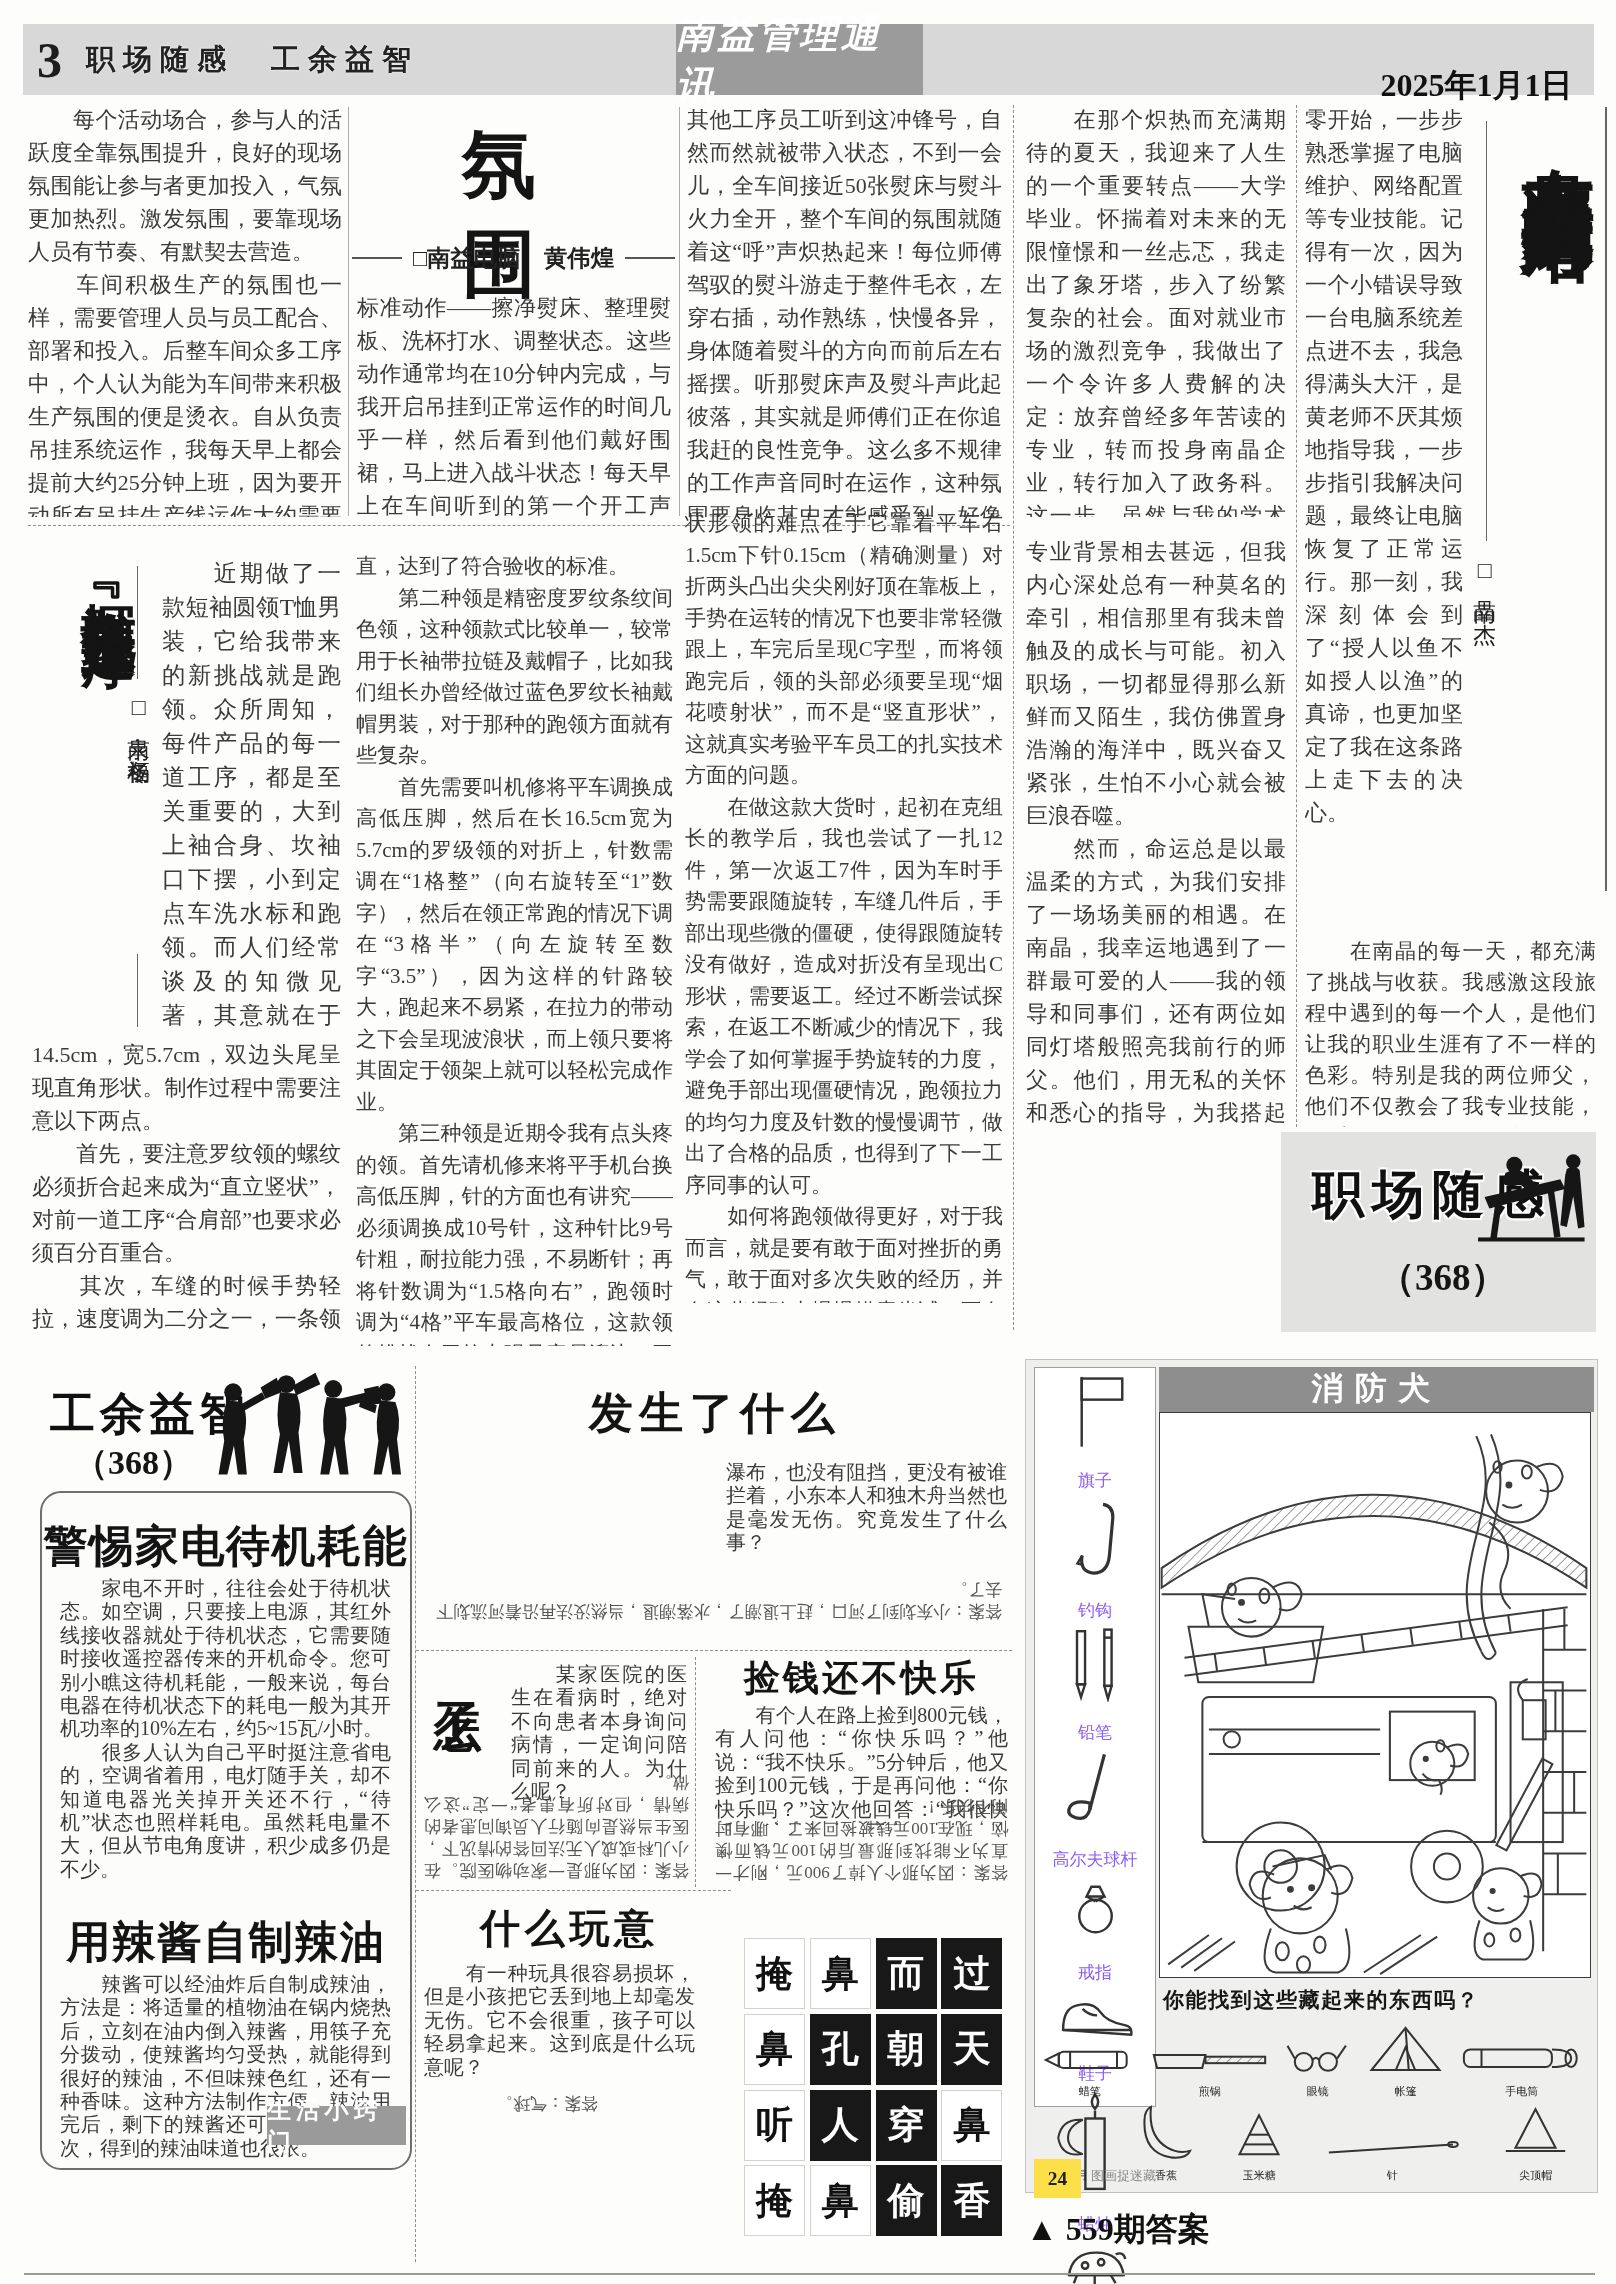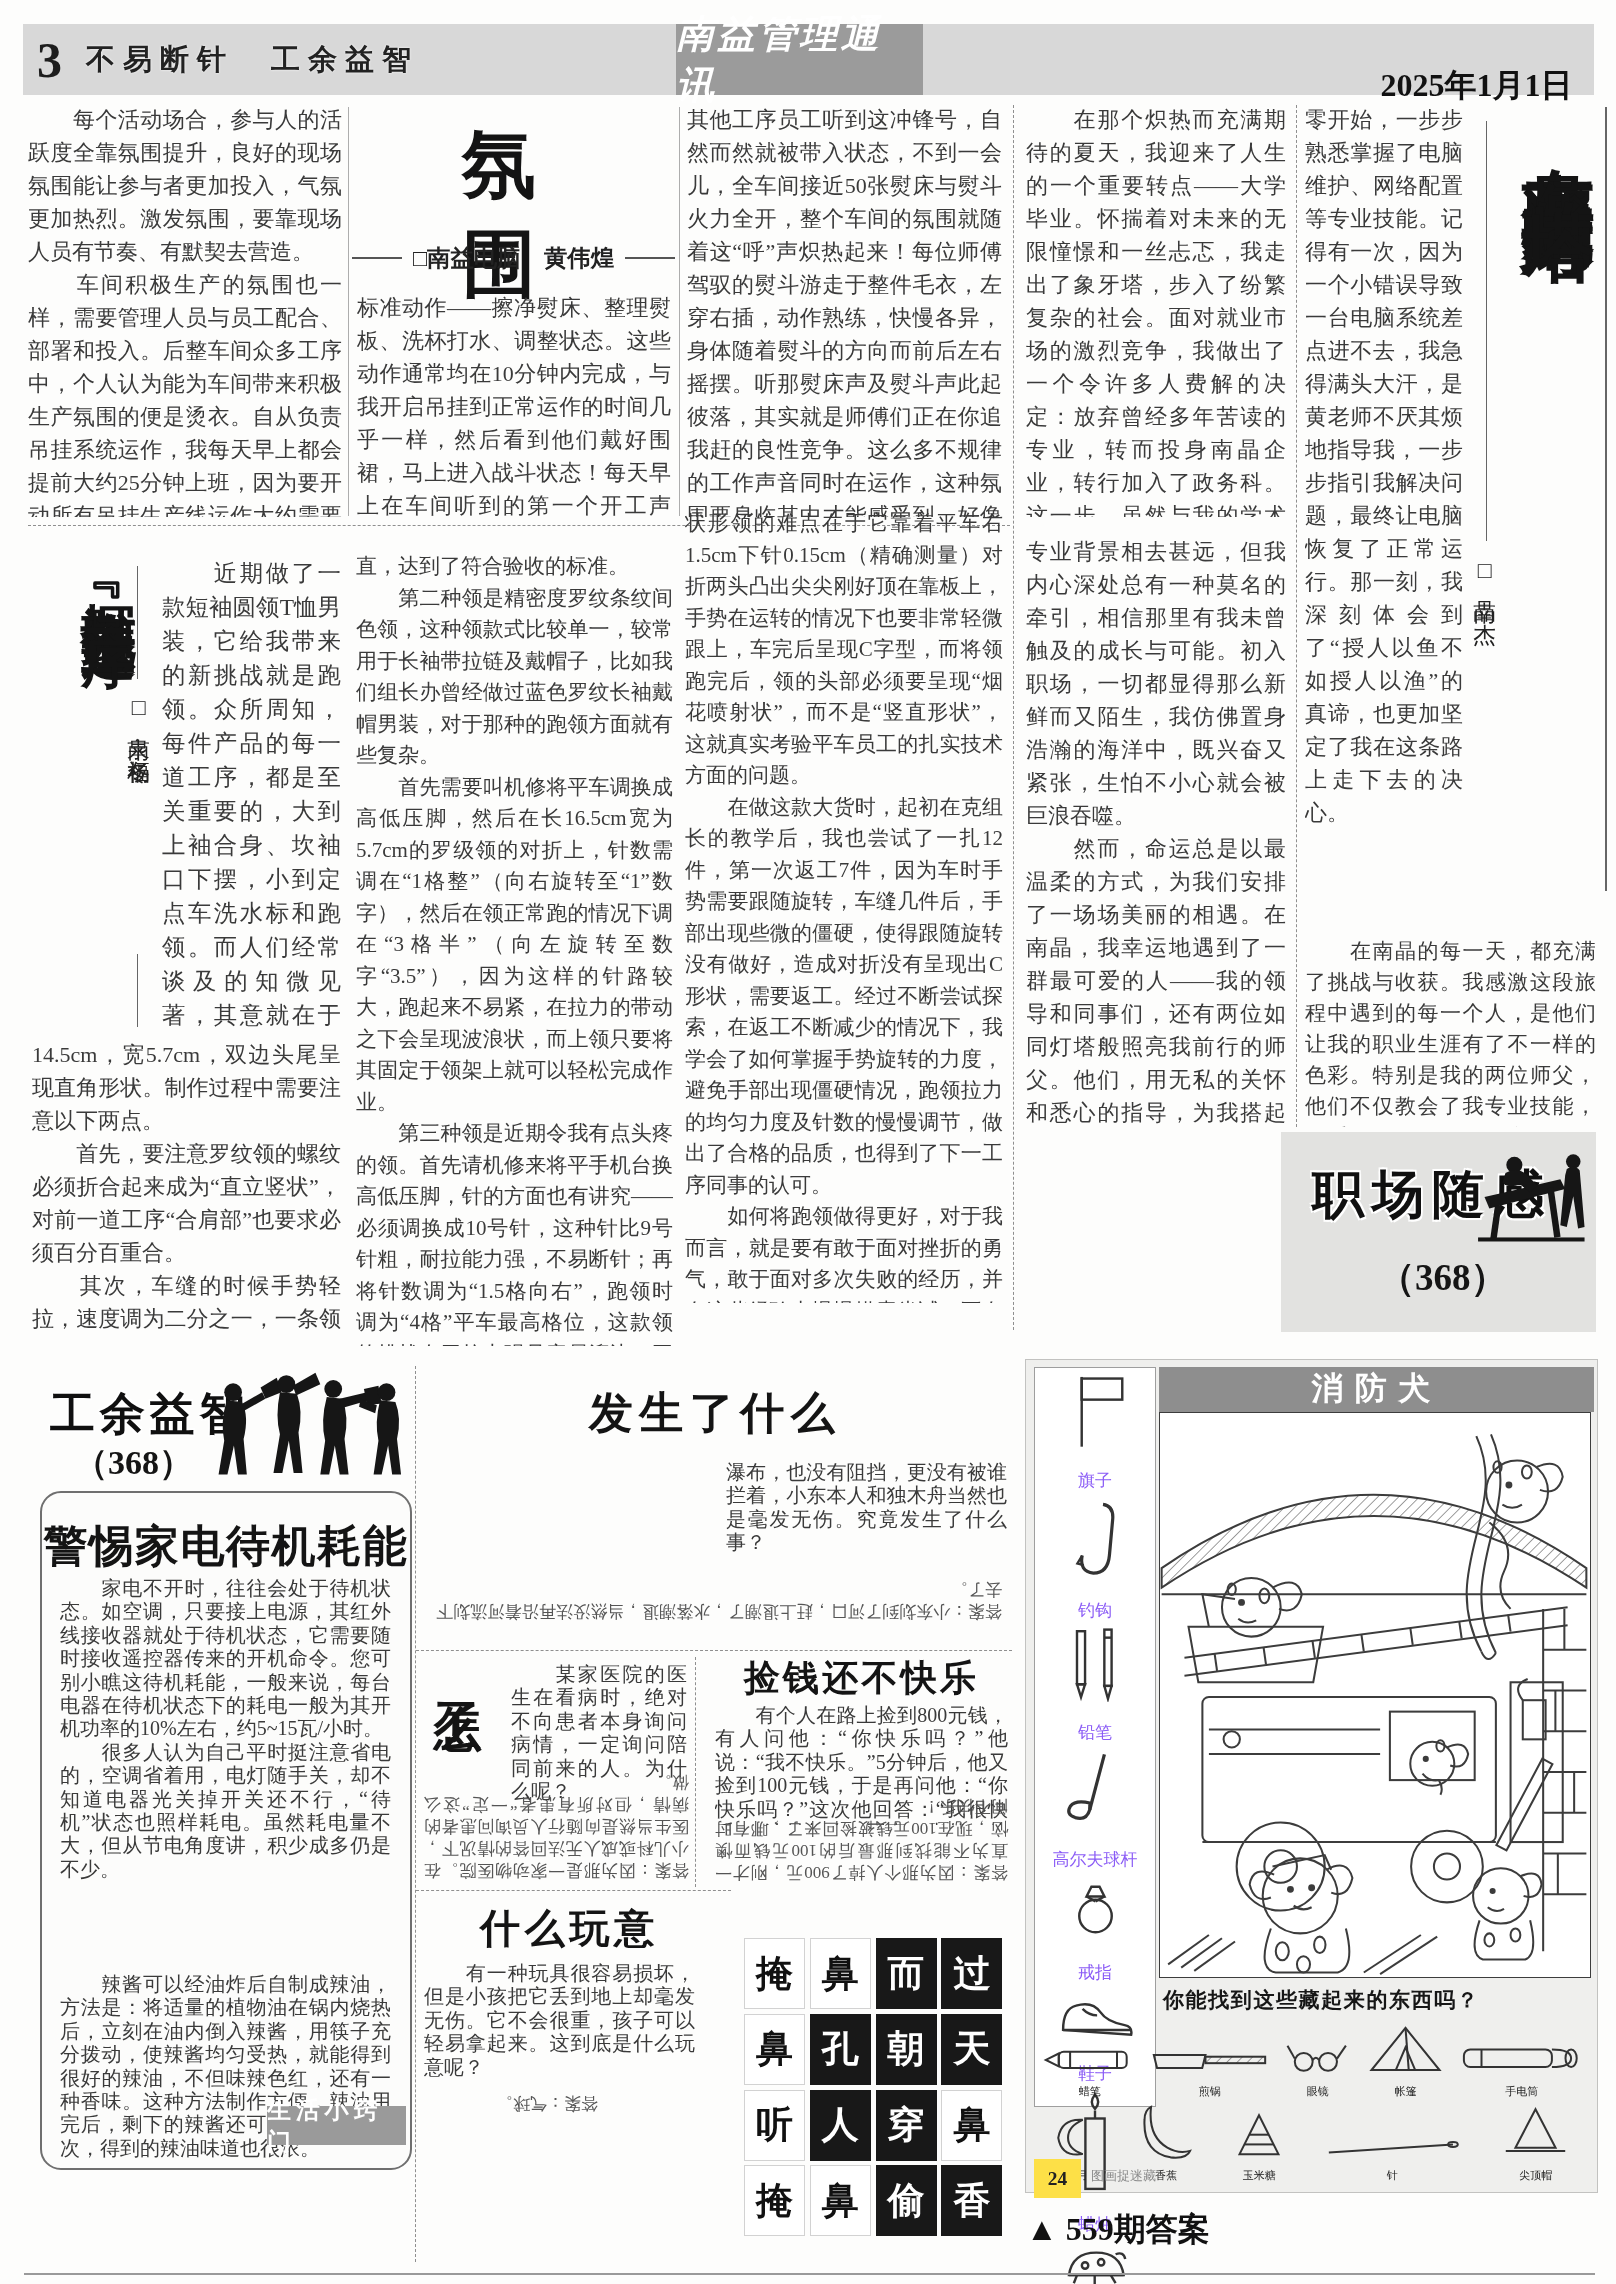--- a/index.html
+++ b/index.html
@@ -58,21 +58,21 @@
   #fd-ansref{left:1026px;top:2208px;font-size:32px;font-weight:700;color:#111;}
   svg{display:block;}
 </style>
 </head>
 <body>
 
 <div id="page">
 
   <div class="abs" id="hdrbar">
     <span id="hdr-pageno">3</span>
-    <span id="hdr-tags">不易断针　工余益智</span>
+    <span id="hdr-tags">职场随感　工余益智</span>
     <span id="hdr-date">2025年1月1日</span>
   </div>
   <div class="abs" id="masthead">南益管理通讯</div>
 
   <div class="abs vrule" style="left:348px;top:107px;height:409px;"></div>
   <div class="abs vrule" style="left:679px;top:107px;height:409px;"></div>
   <div class="abs vdash" style="left:1013px;top:105px;height:1225px;"></div>
   <div class="abs vdash" style="left:1296px;top:105px;height:1022px;"></div>
   <div class="abs vrule-dark" style="left:1605px;top:107px;height:784px;"></div>
   <div class="abs hdash" style="left:28px;top:525px;width:982px;"></div>
@@ -156,20 +156,21 @@
       <circle cx="216" cy="30" r="11"></circle>
       <path d="M208,40 q-7,28 -2,50 l-6,42 h10 l8,-36 5,36 h11 l-5,-44 q6,-26 -2,-46 z"></path>
       <polygon points="204,46 184,38 182,48 202,56"></polygon>
     </g>
   </svg>
 
   <div class="abs" id="life-box">
     <div class="boxtitle" style="position:absolute;left:0;top:24px;width:100%;">警惕家电待机耗能</div>
     <div class="smallcol prose" style="position:absolute;left:18px;top:84px;width:331px;height:327px;">　　家电不开时，往往会处于待机状态。如空调，只要接上电源，其红外线接收器就处于待机状态，它需要随时接收遥控器传来的开机命令。您可别小瞧这待机耗能，一般来说，每台电器在待机状态下的耗电一般为其开机功率的10%左右，约5~15瓦/小时。
 　　很多人认为自己平时挺注意省电的，空调省着用，电灯随手关，却不知道电器光关掉开关还不行，“待机”状态也照样耗电。虽然耗电量不大，但从节电角度讲，积少成多仍是不少。</div>
+    <div class="boxtitle" style="position:absolute;left:0;top:420px;width:100%;">用辣酱自制辣油</div>
     <div class="smallcol prose" style="position:absolute;left:18px;top:480px;width:331px;height:188px;">　　辣酱可以经油炸后自制成辣油，方法是：将适量的植物油在锅内烧热后，立刻在油内倒入辣酱，用筷子充分拨动，使辣酱均匀受热，就能得到很好的辣油，不但味辣色红，还有一种香味。这种方法制作方便，辣油用完后，剩下的辣酱还可以重新制作一次，得到的辣油味道也很浓。</div>
   </div>
   <div class="abs" id="life-badge" style="left:267px;top:2106px;width:139px;height:39px;">生活小窍门</div>
 
   <div class="abs vdash" style="left:415px;top:1366px;height:896px;"></div>
   <div class="abs hdash" style="left:416px;top:1650px;width:596px;"></div>
   <div class="abs vdash" style="left:695px;top:1657px;height:230px;"></div>
   <div class="abs hdash" style="left:416px;top:1890px;width:315px;"></div>
 
   <div class="abs btitle" style="left:420px;top:1384px;width:590px;text-align:center;font-size:44px;letter-spacing:6.5px;">发生了什么</div>

